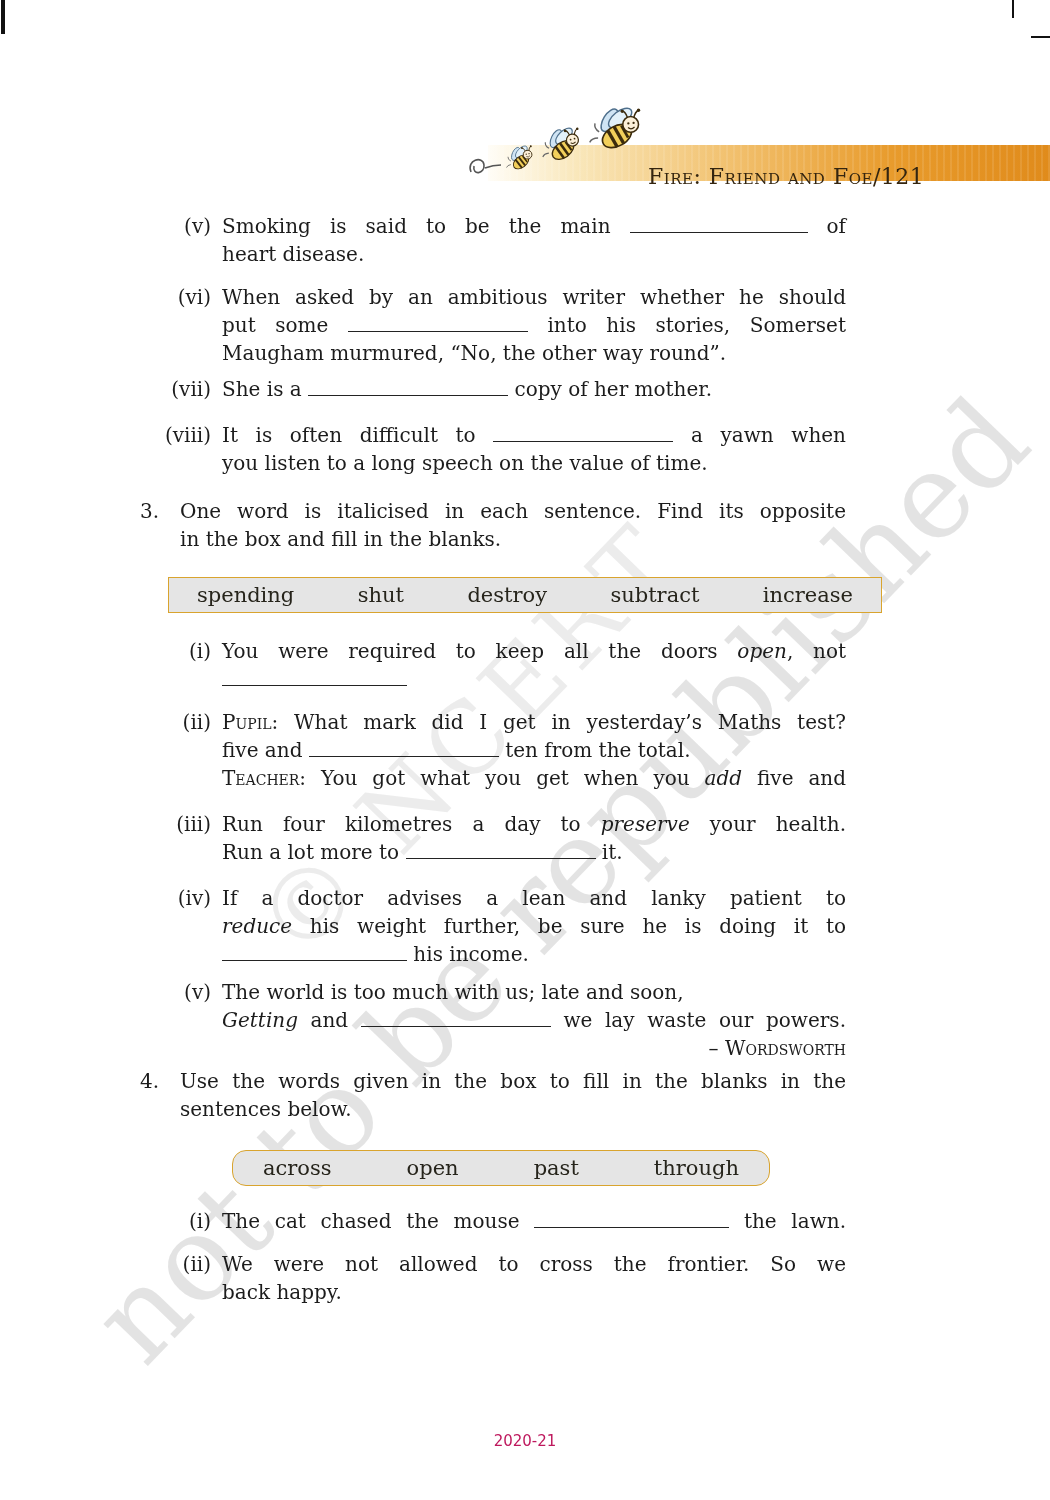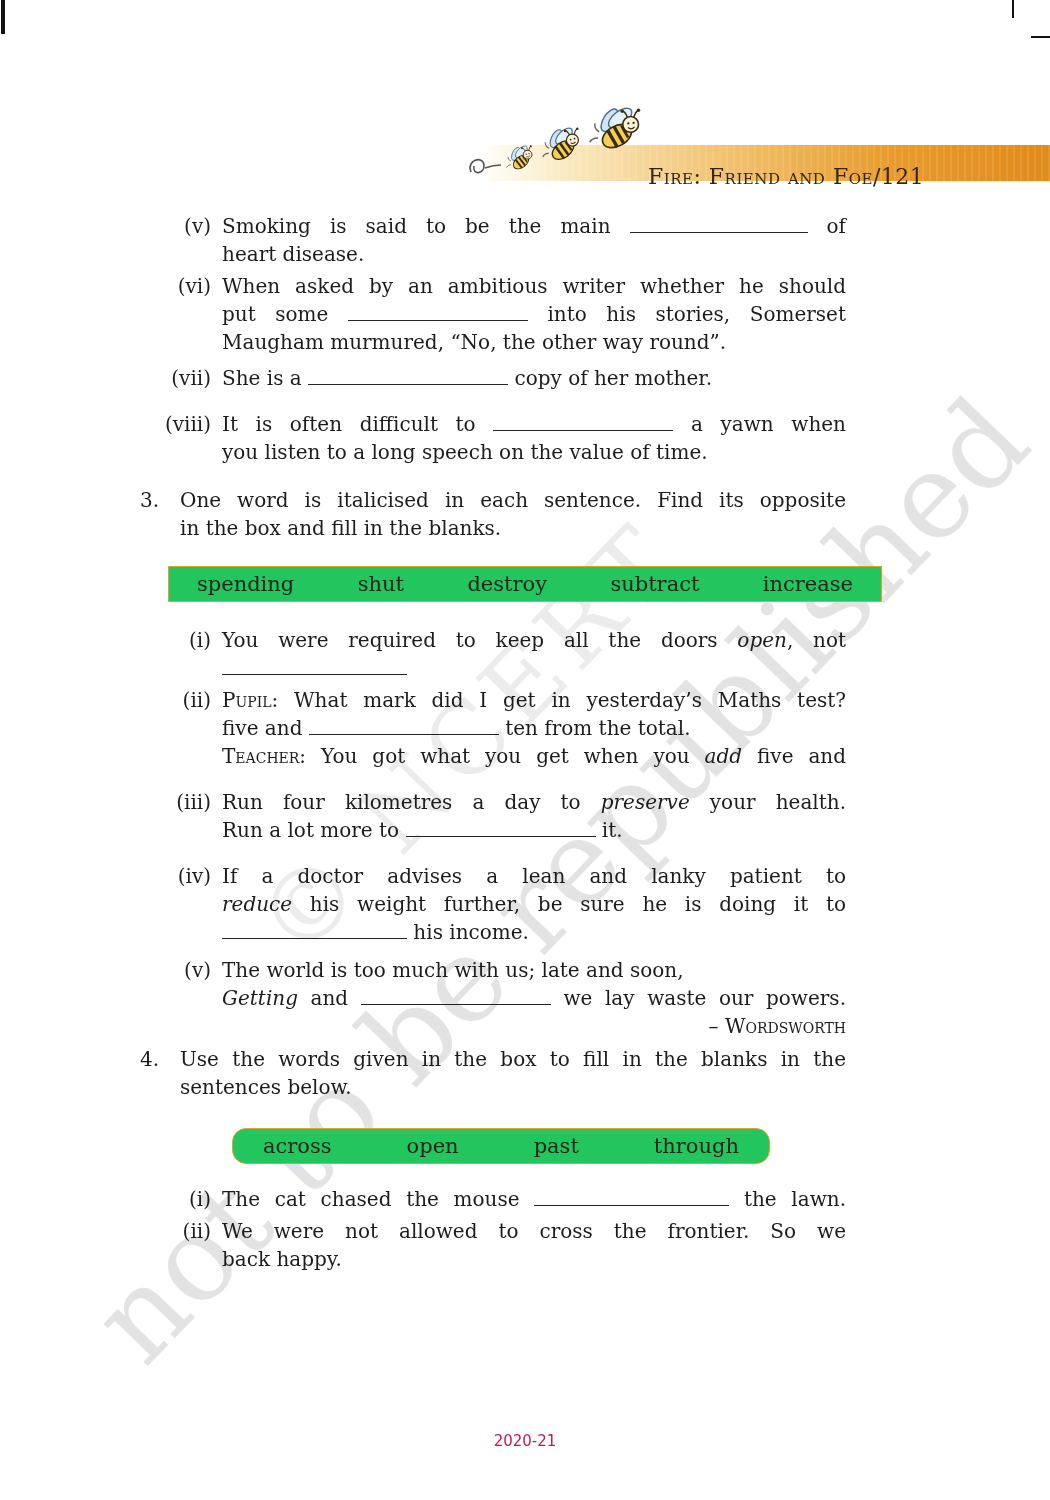--- a/index.html
+++ b/index.html
@@ -37,28 +37,28 @@
   .row.q .lbl{width:26px;text-align:left;margin-right:14px;}
   .row.q .txt{width:666px;}
   .line{line-height:28px;min-height:28px;}
   .line.just{text-align:justify;text-align-last:justify;}
   .line.right{text-align:right;}
   .blank{display:inline-block;height:13px;border-bottom:1.6px solid #232323;}
   .sc{font-variant:small-caps;}
   em{font-style:italic;}
 
   
-  .wordbox{box-sizing:border-box;background:#22c55e;border:1.6px solid #d9a42e;
+  .wordbox{box-sizing:border-box;background:#e5e5e5;border:1.6px solid #d9a42e;
       display:flex;justify-content:space-between;align-items:center;}
   .box1{width:714px;height:36px;margin:24px 0 24px 28px;padding:0 28px;}
   .box2{width:538px;height:36px;margin:27px 0 21px 92px;padding:0 30px;border-radius:14px;}
   .word{font-size:21px;color:#26241b;line-height:33px;}
 
   
-  .mt5{margin-top:5px;}.mt6{margin-top:18px;}.mt7{margin-top:4px;}.mt8{margin-top:8px;}
+  .mt5{margin-top:5px;}.mt6{margin-top:18px;}.mt7{margin-top:15px;}.mt8{margin-top:8px;}
   .mt10{margin-top:10px;}.mt20{margin-top:20px;}
 
   .footer{position:absolute;left:0;top:1432px;width:100%;text-align:center;z-index:1;
       font-family:"DejaVu Sans",sans-serif;font-size:15px;color:#be185d;}
 </style>
 </head>
 <body>
 
 <div class="page">
 

